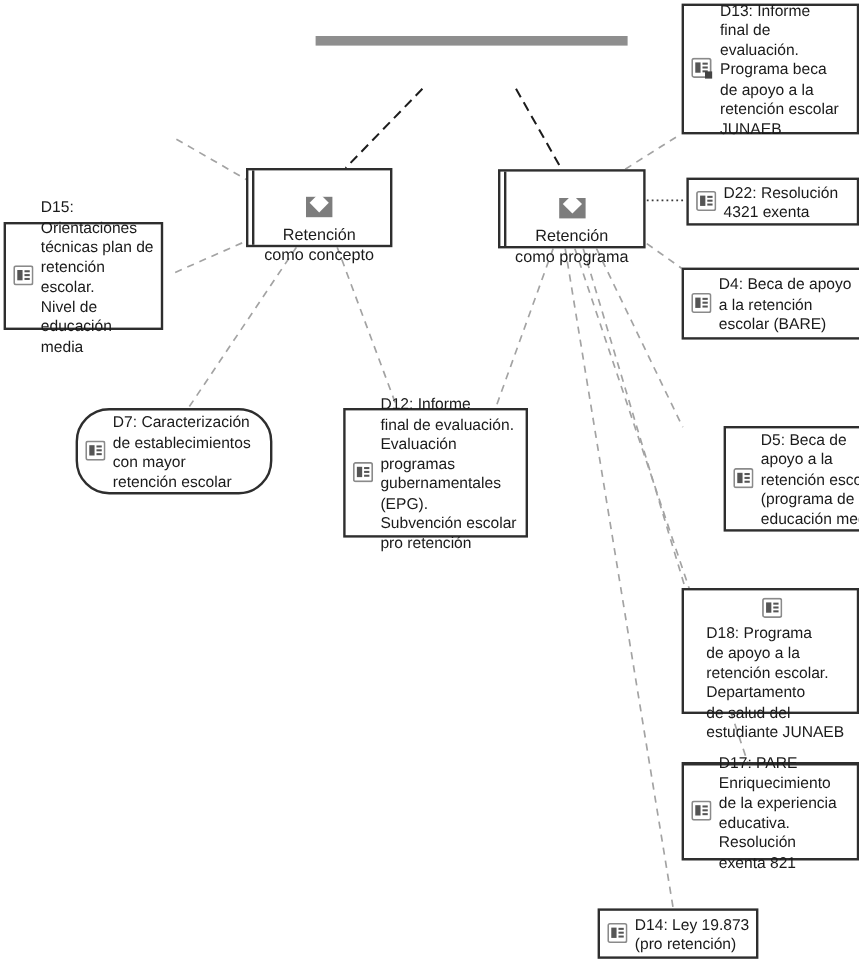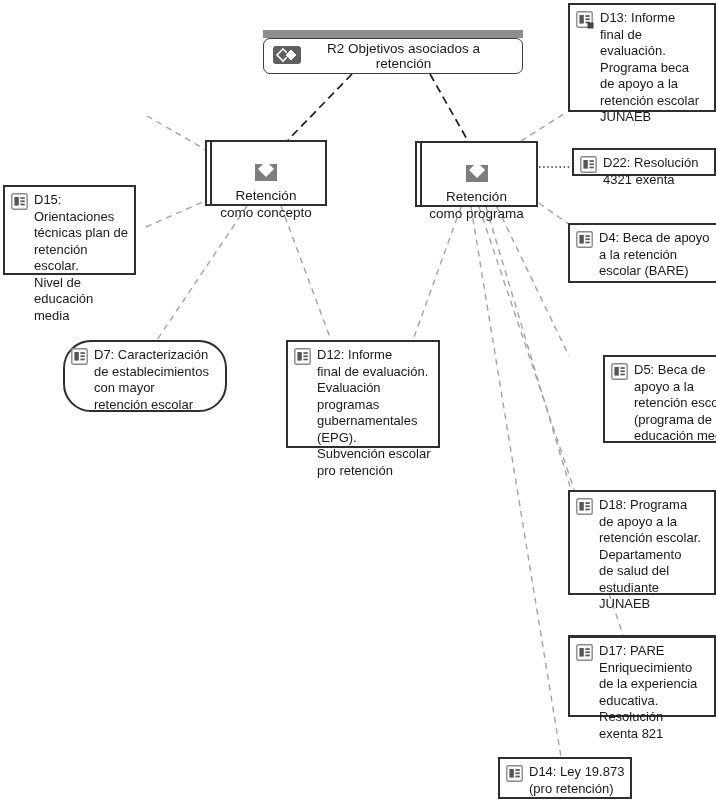--- a/index.html
+++ b/index.html
@@ -5,21 +5,21 @@
   html,body{margin:0;padding:0;background:#fff;}
   #canvas{
     position:relative;width:716px;height:800px;background:#ffffff;
     font-family:"Liberation Sans","DejaVu Sans",sans-serif;color:#1a1a1a;overflow:hidden;
   }
   #edges{position:absolute;left:0;top:0;width:716px;height:800px;}
   .node{position:absolute;box-sizing:border-box;background:#fff;}
 
   
   .doc{
-    border:2px solid #2e2e2e;display:flex;align-items:flex-start;
+    border:2px solid #2e2e2e;display:flex;align-items:center;
     padding:5px 4px 3px 6px;font-size:13px;line-height:16.5px;
   }
   .doc .txt{white-space:pre-line;padding-left:6px;}
   .doc .dicon{flex:0 0 17px;margin-top:1px;}
 
   
   .code{
     border:2px solid #2e2e2e;text-align:center;font-size:13.5px;line-height:17px;
     padding-top:18px;
   }
@@ -39,24 +39,24 @@
   .netbox .ntxt{flex:1;text-align:center;padding-right:26px;}
 
   
   #n-concepto{left:205px;top:140px;width:122px;height:66px;}
   #n-programa{left:415px;top:141px;width:123px;height:66px;}
   #n-d3 {left:3px;  top:58px; width:144px;height:59px;}
   #n-d15{left:3px;  top:185px;width:133px;height:90px;}
   #n-d7 {left:63px; top:340px;width:164px;height:72px;border-radius:28px;}
   #n-d12{left:286px;top:340px;width:154px;height:108px;}
   #n-d13{left:568px;top:3px;  width:148px;height:109px;}
-  #n-d22{left:572px;top:148px;width:144px;height:28px;}
+  #n-d22{left:572px;top:148px;width:144px;height:40px;}
   #n-d4 {left:568px;top:223px;width:161px;height:60px;}
   #n-d5 {left:567px;top:355px;width:149px;height:88px;margin-left:36px;}
-  #n-d18{left:568px;top:490px;width:148px;height:105px;}
+  #n-d18{left:568px;top:490px;width:148px;height:105px;flex-direction:column;}
   #n-d17{left:568px;top:635px;width:148px;height:82px;border-top-width:3.5px;}
   #n-d14{left:498px;top:757px;width:134px;height:42px;}
 </style>
 </head>
 <body>
 
 <div id="canvas">
 
   <svg id="edges" viewBox="0 0 716 800" xmlns="http://www.w3.org/2000/svg">
     <g stroke="#1c1c1c" stroke-width="1.7" stroke-dasharray="8 5" fill="none">
@@ -75,30 +75,20 @@
       <line x1="486" y1="207" x2="571" y2="490"></line>
       <line x1="479" y1="207" x2="623" y2="635"></line>
       <line x1="471" y1="207" x2="561" y2="757"></line>
     </g>
     <g stroke="#3a3a3a" stroke-width="1.5" stroke-dasharray="1.5 2.6" fill="none">
       <line x1="539" y1="167" x2="571" y2="167"></line>
     </g>
   </svg>
 
   <div class="netbar"></div>
-  <div class="netbox">
-    <span class="nicon">
-      <svg width="28" height="20" viewBox="0 0 28 20">
-        <rect x="0" y="1" width="28" height="18" rx="3" fill="#5f5f5f"></rect>
-        <path d="M10 4 L16 10 L10 16 L4 10 Z" fill="none" stroke="#ffffff" stroke-width="1.6"></path>
-        <path d="M18 4 L24 10 L18 16 L12 10 Z" fill="#ffffff" stroke="#5f5f5f" stroke-width="1"></path>
-      </svg>
-    </span>
-    <span class="ntxt">R2 Objetivos asociados a retención</span>
-  </div>
 
   <div class="node code" id="n-concepto">
     <svg width="24" height="22" viewBox="0 0 24 22">
       <rect x="1" y="4" width="22" height="17" fill="#7d7d7d"></rect>
       <path d="M12 1 L20 9 L12 17 L4 9 Z" fill="#ffffff"></path>
       <path d="M12 5 L16 9 L12 13 L8 9 Z" fill="#7d7d7d" opacity="0"></path>
     </svg>
     <div class="ctxt">Retención
 como concepto</div>
   </div>

